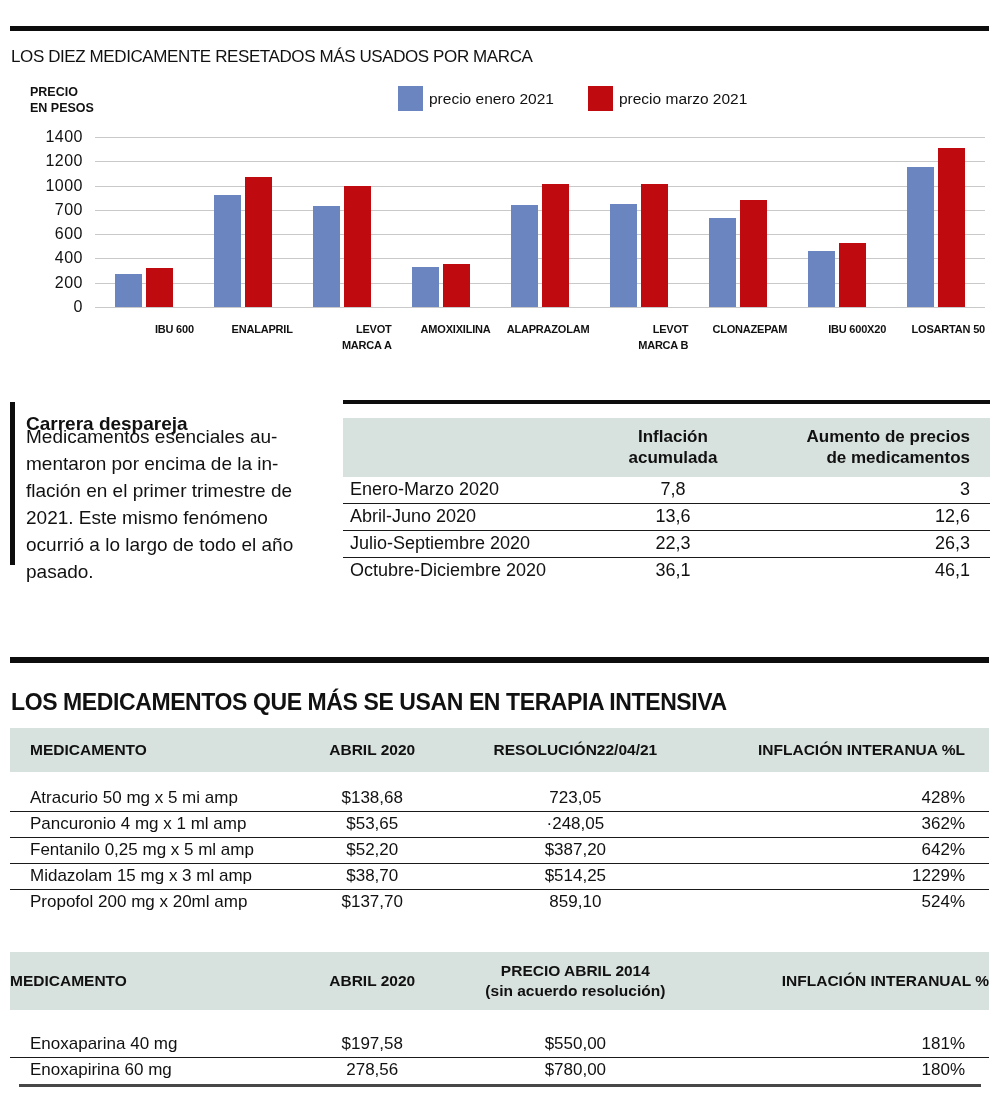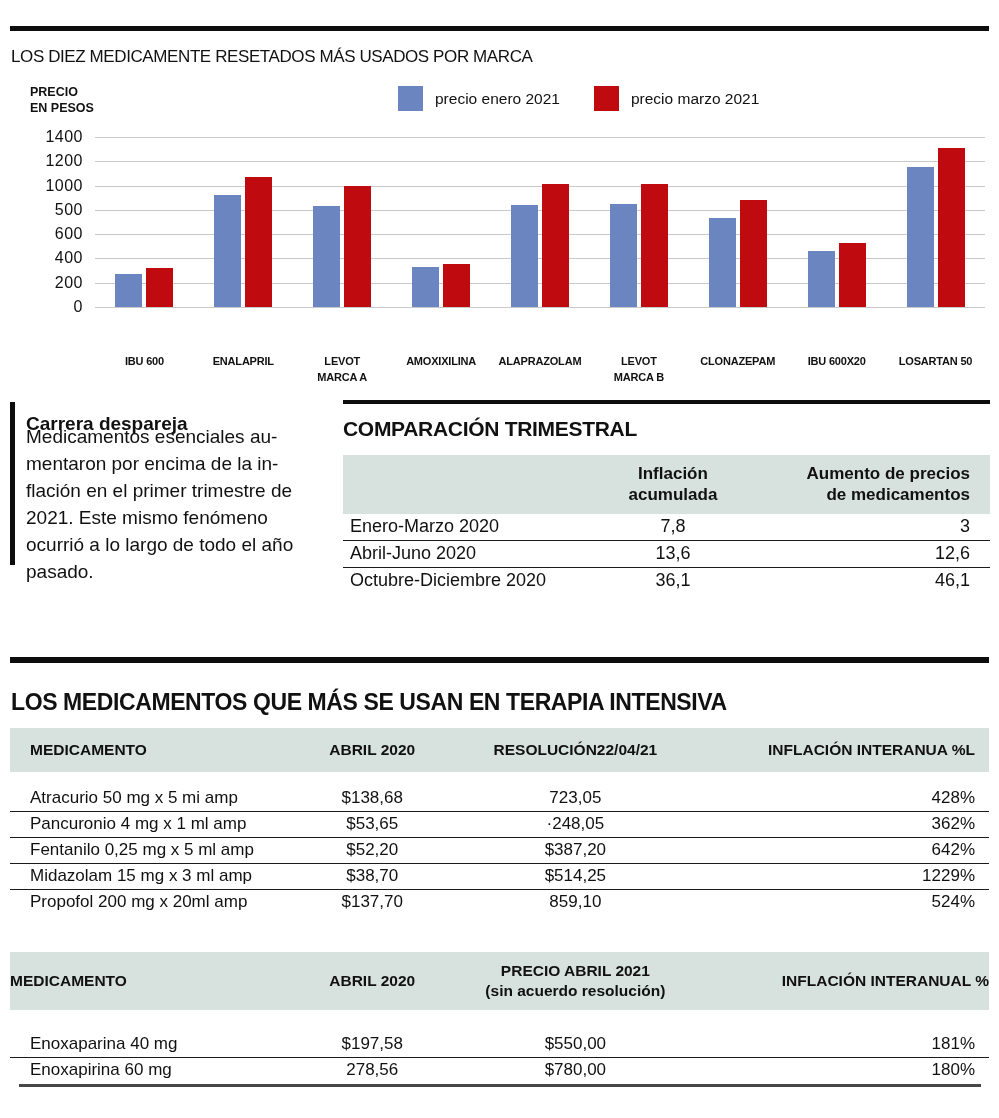--- a/index.html
+++ b/index.html
@@ -11,29 +11,29 @@
 
   
   #rule-top{left:10px;top:26px;width:979px;height:5px;background:#0d0d0d;}
   #rule-mid{left:10px;top:657px;width:979px;height:6px;background:#0d0d0d;}
   #rule-bottom{left:19px;top:1084px;width:962px;height:3px;background:#474747;}
 
   
   #chart-title{left:11px;top:36px;font-size:17px;font-weight:normal;letter-spacing:-0.4px;white-space:nowrap;}
   #precio-label{left:30px;top:84px;font-size:12.5px;font-weight:bold;white-space:pre-line;line-height:1.3;}
   #legend{left:398px;top:86px;display:flex;gap:34px;align-items:center;}
-  .legend-item{display:flex;align-items:center;gap:12px;font-size:15.5px;}
+  .legend-item{display:flex;align-items:center;gap:6px;font-size:15.5px;}
   .swatch{width:25px;height:25px;flex:0 0 auto;}
 
   #plot{left:95px;top:137px;width:890px;height:170px;}
   .gridline{position:absolute;left:0;right:0;height:1px;background:#c9c9c9;}
   .ytick{position:absolute;right:calc(100% + 12px);transform:translateY(-50%);font-size:16px;letter-spacing:0.5px;}
   .bargroup{position:absolute;bottom:0;height:100%;display:flex;align-items:flex-end;justify-content:center;gap:4px;}
   .bar{width:27px;}
-  .xlabel{position:absolute;top:calc(100% + 15px);text-align:center;font-size:11px;font-weight:bold;white-space:pre-line;line-height:1.45;letter-spacing:-0.2px;margin-top:32px;}
+  .xlabel{position:absolute;top:calc(100% + 15px);text-align:right;font-size:11px;font-weight:bold;white-space:pre-line;line-height:1.45;letter-spacing:-0.2px;}
 
   
   #note-bar{left:10px;top:402px;width:5px;height:163px;background:#0d0d0d;}
   #note-title{left:26px;top:397px;font-size:19px;font-weight:bold;}
   #note-body{left:26px;top:423px;width:305px;font-size:19px;line-height:27px;white-space:pre-line;}
 
   
   #cmp{left:343px;top:400px;width:647px;}
   #cmp-rule{height:4px;background:#0d0d0d;}
   #cmp-title{margin:13px 0 0 0;font-size:21px;font-weight:bold;letter-spacing:-0.3px;}
@@ -51,21 +51,21 @@
   #intensive-title{left:11px;top:670px;font-size:23px;font-weight:bold;letter-spacing:-0.4px;white-space:nowrap;}
   .med-table{position:absolute;left:10px;width:979px;}
   #table1{top:728px;} #table2{top:952px;}
   .med-table col.c1{width:28%;} .med-table col.c2{width:18%;}
   .med-table col.c3{width:23.5%;} .med-table col.c4{width:30.5%;}
   .med-table thead th{background:#d7e1dd;font-size:15.5px;font-weight:bold;padding:12px 0;vertical-align:middle;white-space:pre-line;line-height:1.3;margin-left:16px;}
   #table2 thead th{padding:9px 0;}
   .med-table th:nth-child(1),.med-table td:nth-child(1){text-align:left;padding-left:20px;}
   .med-table th:nth-child(2),.med-table td:nth-child(2){text-align:center;}
   .med-table th:nth-child(3),.med-table td:nth-child(3){text-align:center;}
-  .med-table th:nth-child(4),.med-table td:nth-child(4){text-align:right;padding-right:14px;}
+  .med-table th:nth-child(4),.med-table td:nth-child(4){text-align:right;padding-right:24px;}
   .med-table tbody td{font-size:17px;padding:2px 0 3px;}
   .med-table tbody tr:first-child td{padding-top:16px;margin-top:24px;}
   #table2 tbody tr:first-child td{padding-top:24px;}
   .med-table tbody tr:not(:last-child) td{border-bottom:1.6px solid #1a1a1a;}
 </style>
 </head>
 <body>
 
 <div class="abs" id="rule-top"></div>
 
@@ -88,21 +88,21 @@
 <div class="abs" id="plot">
     <div class="gridline" style="top: 100%;"></div>
     <div class="ytick" style="top: 100%;">0</div>
     <div class="gridline" style="top: 85.7143%;"></div>
     <div class="ytick" style="top: 85.7143%;">200</div>
     <div class="gridline" style="top: 71.4286%;"></div>
     <div class="ytick" style="top: 71.4286%;">400</div>
     <div class="gridline" style="top: 57.1429%;"></div>
     <div class="ytick" style="top: 57.1429%;">600</div>
     <div class="gridline" style="top: 42.8571%;"></div>
-    <div class="ytick" style="top: 42.8571%;">500</div>
+    <div class="ytick" style="top: 42.8571%;">700</div>
     <div class="gridline" style="top: 28.5714%;"></div>
     <div class="ytick" style="top: 28.5714%;">1000</div>
     <div class="gridline" style="top: 14.2857%;"></div>
     <div class="ytick" style="top: 14.2857%;">1200</div>
     <div class="gridline" style="top: 0%;"></div>
     <div class="ytick" style="top: 0%;">1400</div>
     <div class="bargroup" style="left: 0%; width: 11.1111%;">
       <div class="bar" style="height: 19.2857%; background: rgb(107, 133, 193);"></div>
       <div class="bar" style="height: 22.8571%; background: rgb(191, 10, 16);"></div>
     </div>
@@ -155,21 +155,20 @@
 <h2 class="abs" id="note-title">Carrera despareja</h2>
 <div class="abs" id="note-body">Medicamentos esenciales au-
 mentaron por encima de la in-
 flación en el primer trimestre de
 2021. Este mismo fenómeno
 ocurrió a lo largo de todo el año
 pasado.</div>
 
 <div class="abs" id="cmp">
   <div id="cmp-rule"></div>
-  <h2 id="cmp-title">COMPARACIÓN TRIMESTRAL</h2>
   <table>
     <colgroup>
         <col class="c1">
         <col class="c2">
         <col class="c3">
       </colgroup>
     <thead>
       <tr>
           <th></th>
           <th>Inflación acumulada</th>
@@ -180,20 +179,25 @@
     <tbody>
         <tr>
           <td>Enero-Marzo 2020</td>
           <td>7,8</td>
           <td>3</td>
         </tr>
         <tr>
           <td>Abril-Juno 2020</td>
           <td>13,6</td>
           <td>12,6</td>
+        </tr>
+        <tr>
+          <td>Julio-Septiembre 2020</td>
+          <td>22,3</td>
+          <td>26,3</td>
         </tr>
         <tr>
           <td>Octubre-Diciembre 2020</td>
           <td>36,1</td>
           <td>46,1</td>
         </tr>
       </tbody>
   </table>
 </div>
 
@@ -254,21 +258,21 @@
   <colgroup>
       <col class="c1">
       <col class="c2">
       <col class="c3">
       <col class="c4">
     </colgroup>
   <thead>
     <tr>
         <th>MEDICAMENTO</th>
         <th>ABRIL 2020</th>
-        <th>PRECIO ABRIL 2021
+        <th>PRECIO ABRIL 2014
 (sin acuerdo resolución)</th>
         <th>INFLACIÓN INTERANUAL %</th>
       </tr>
   </thead>
   <tbody>
       <tr>
         <td>Enoxaparina 40 mg</td>
         <td>$197,58</td>
         <td>$550,00</td>
         <td>181%</td>

